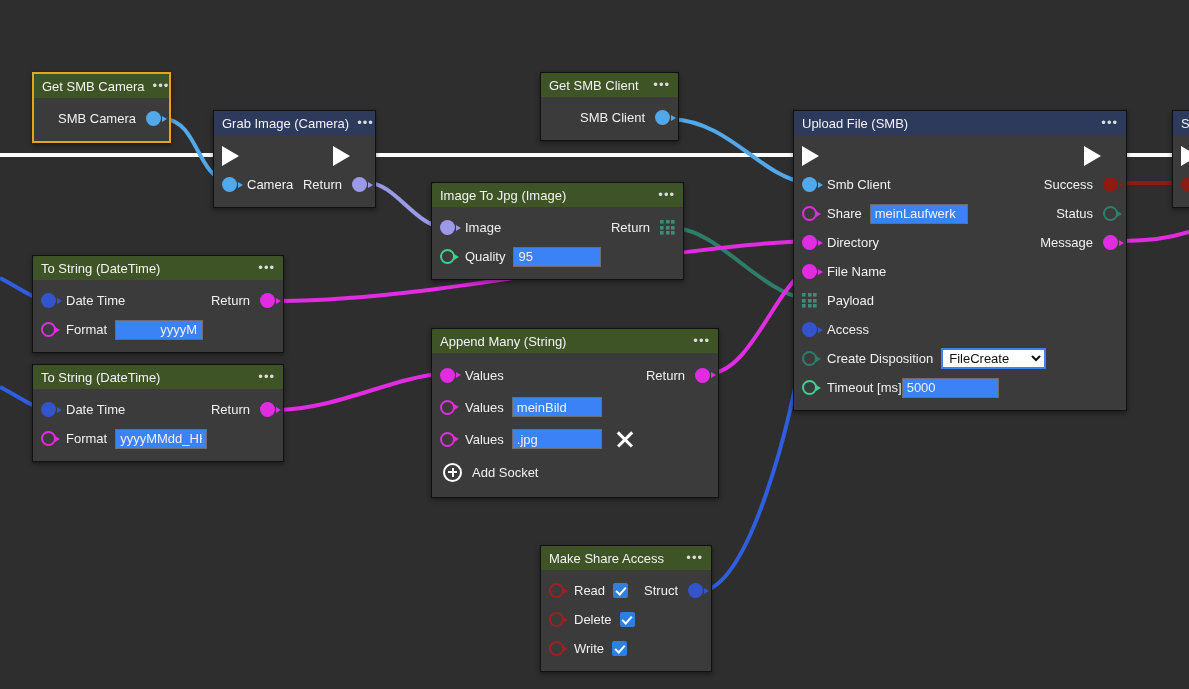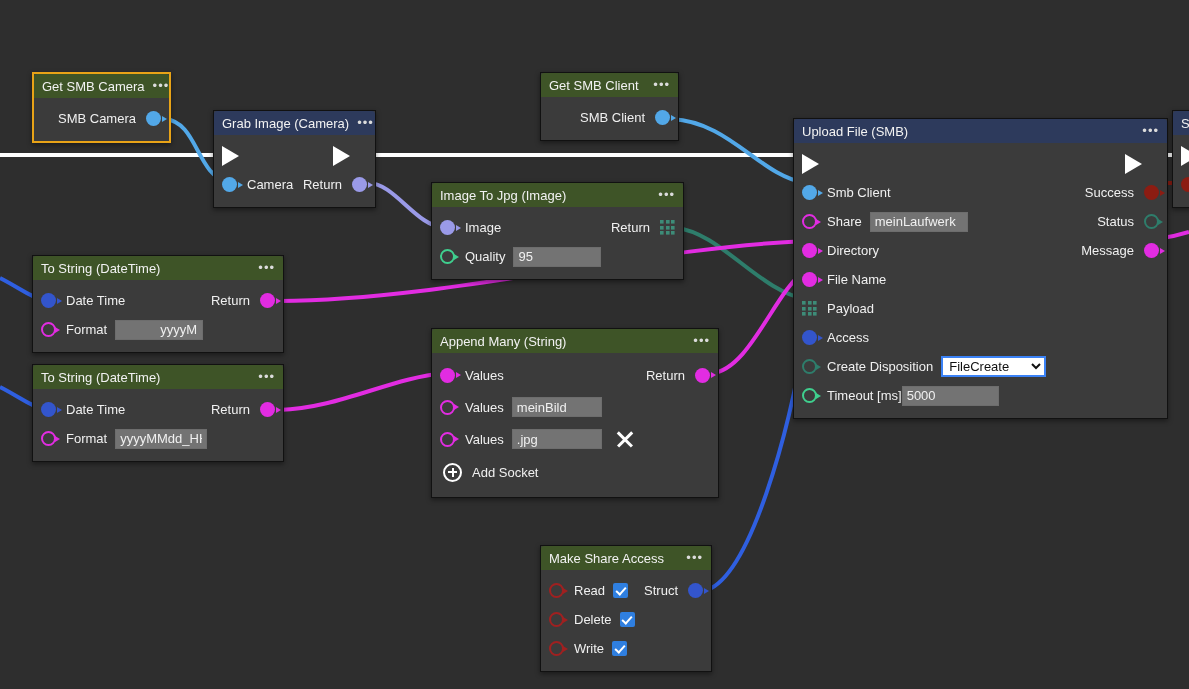--- a/index.html
+++ b/index.html
@@ -80,21 +80,21 @@
 
   .exec{
     width:0;height:0;
     border-left:17px solid #fff;
     border-top:10px solid transparent;
     border-bottom:10px solid transparent;
     flex:0 0 17px;
   }
 
   .txtin{
-    background:#737373;
+    background:#3b82f6;
     border:1px solid #6d6d6d;
     color:#f0f0f0;
     font-size:13px;
     font-family:"Liberation Sans", sans-serif;
     height:20px;
     padding:0 4px;
     box-sizing:border-box;
     outline:none;
   }
   select.txtin{
@@ -324,21 +324,21 @@
         <span class="cb" style="margin-left:8px;"></span>
       </div>
       <div class="row">
         <span class="port p-boolring pad-l"></span>
         <span class="lbl">Write</span>
         <span class="cb" style="margin-left:8px;"></span>
       </div>
     </div>
   </div>
 
-  <div class="node" style="left:793px;top:118px;width:375px;">
+  <div class="node" style="left:793px;top:110px;width:334px;">
     <div class="hdr blue">
       <span class="ttl">Upload File (SMB)</span>
       <span class="dots">•••</span>
     </div>
     <div class="body">
       <div class="row">
         <span class="exec"></span>
         <span class="spacer"></span>
         <span class="exec"></span>
       </div>

